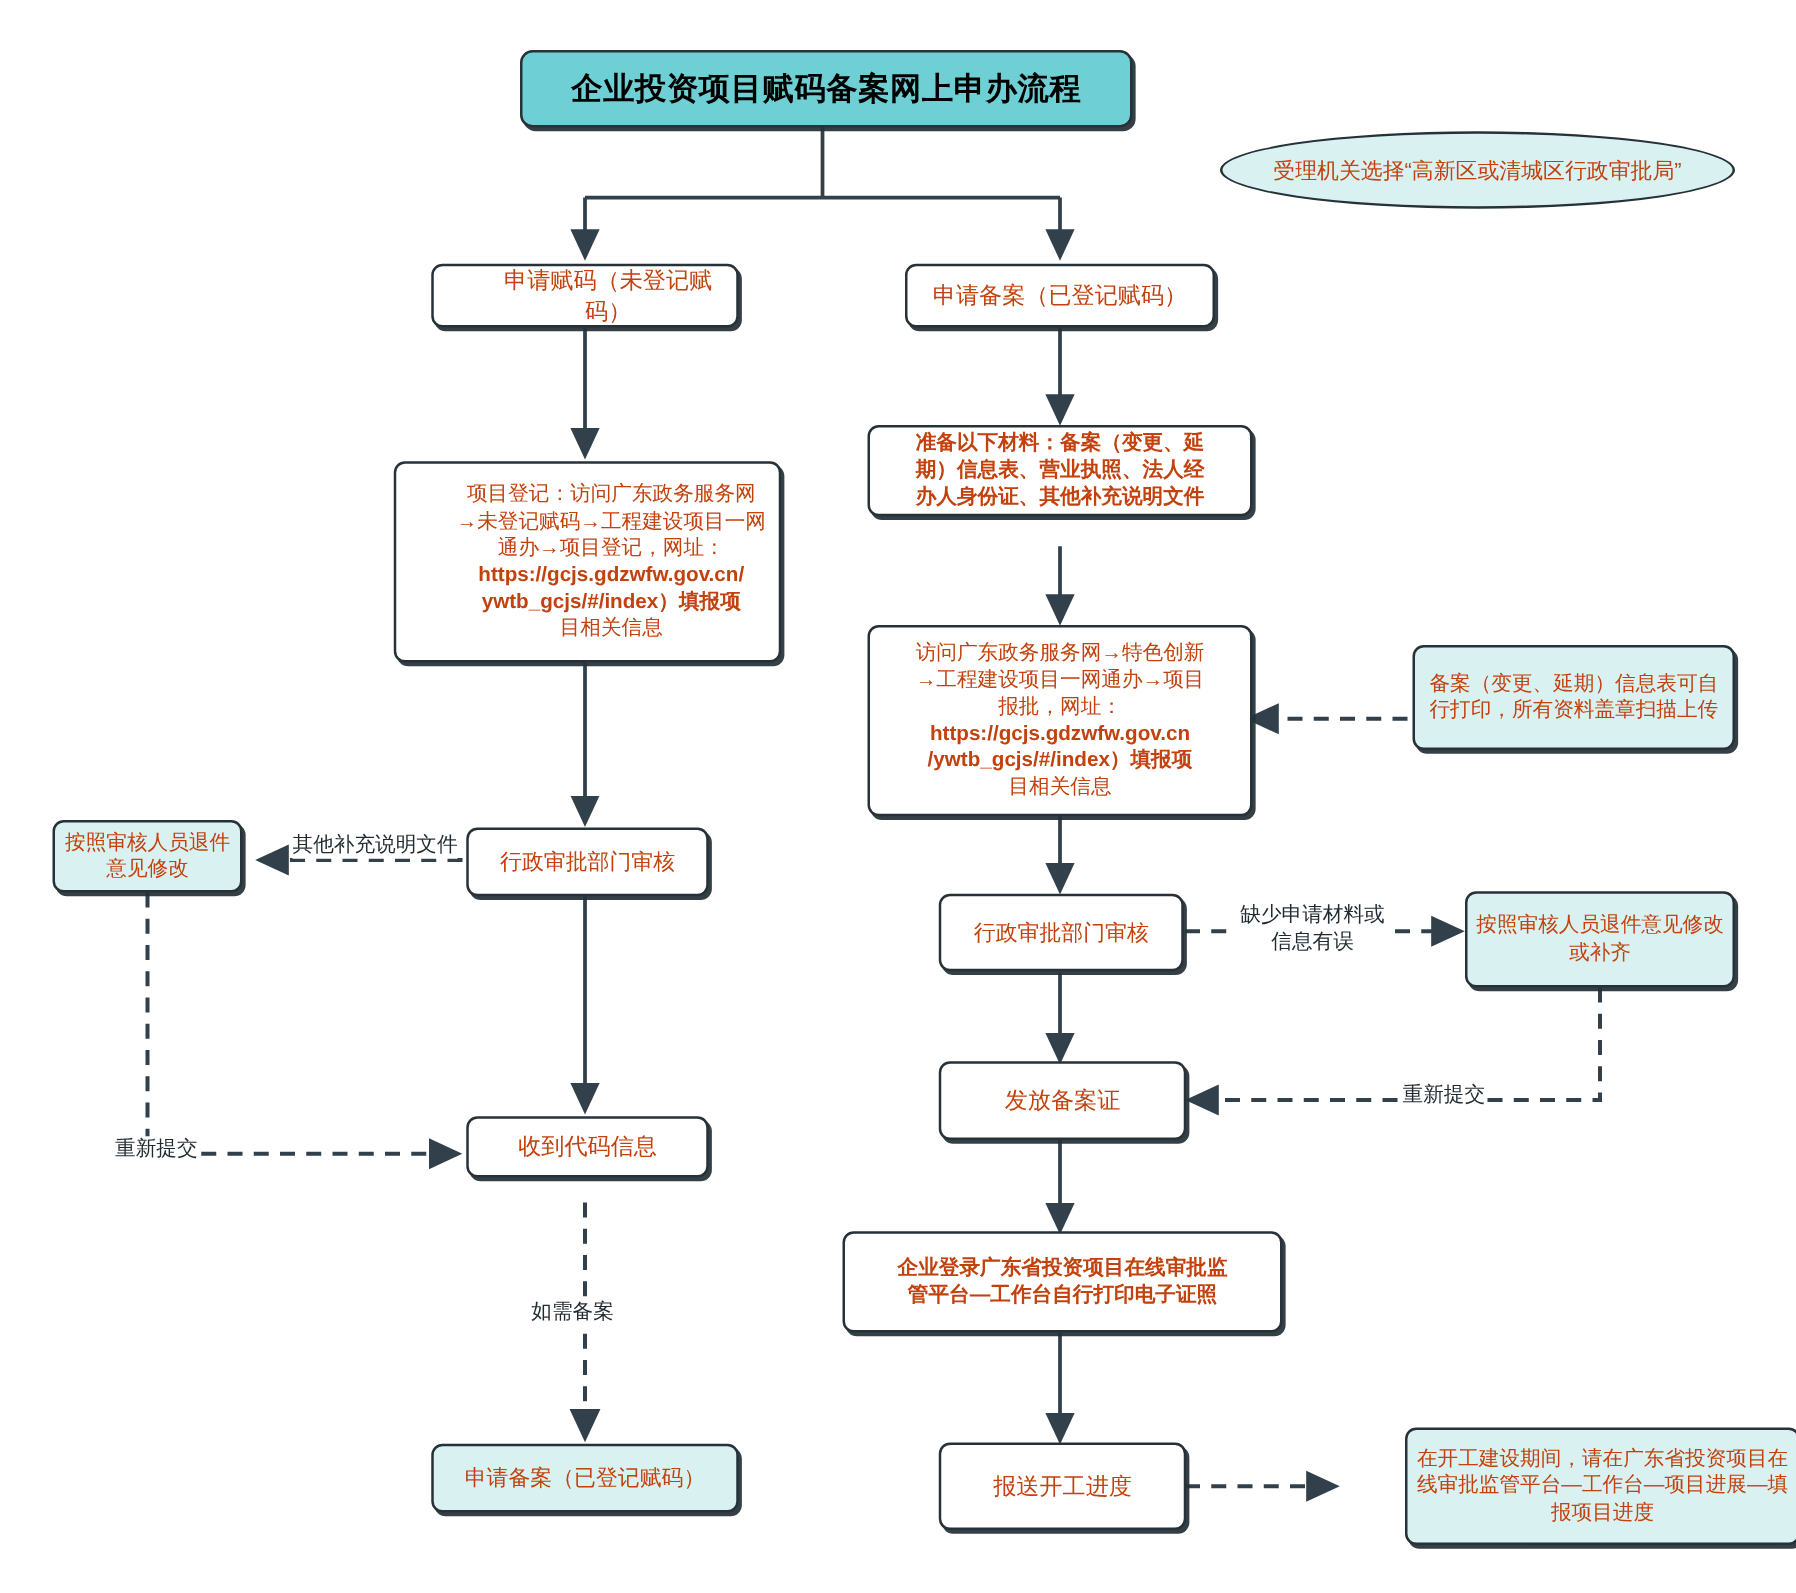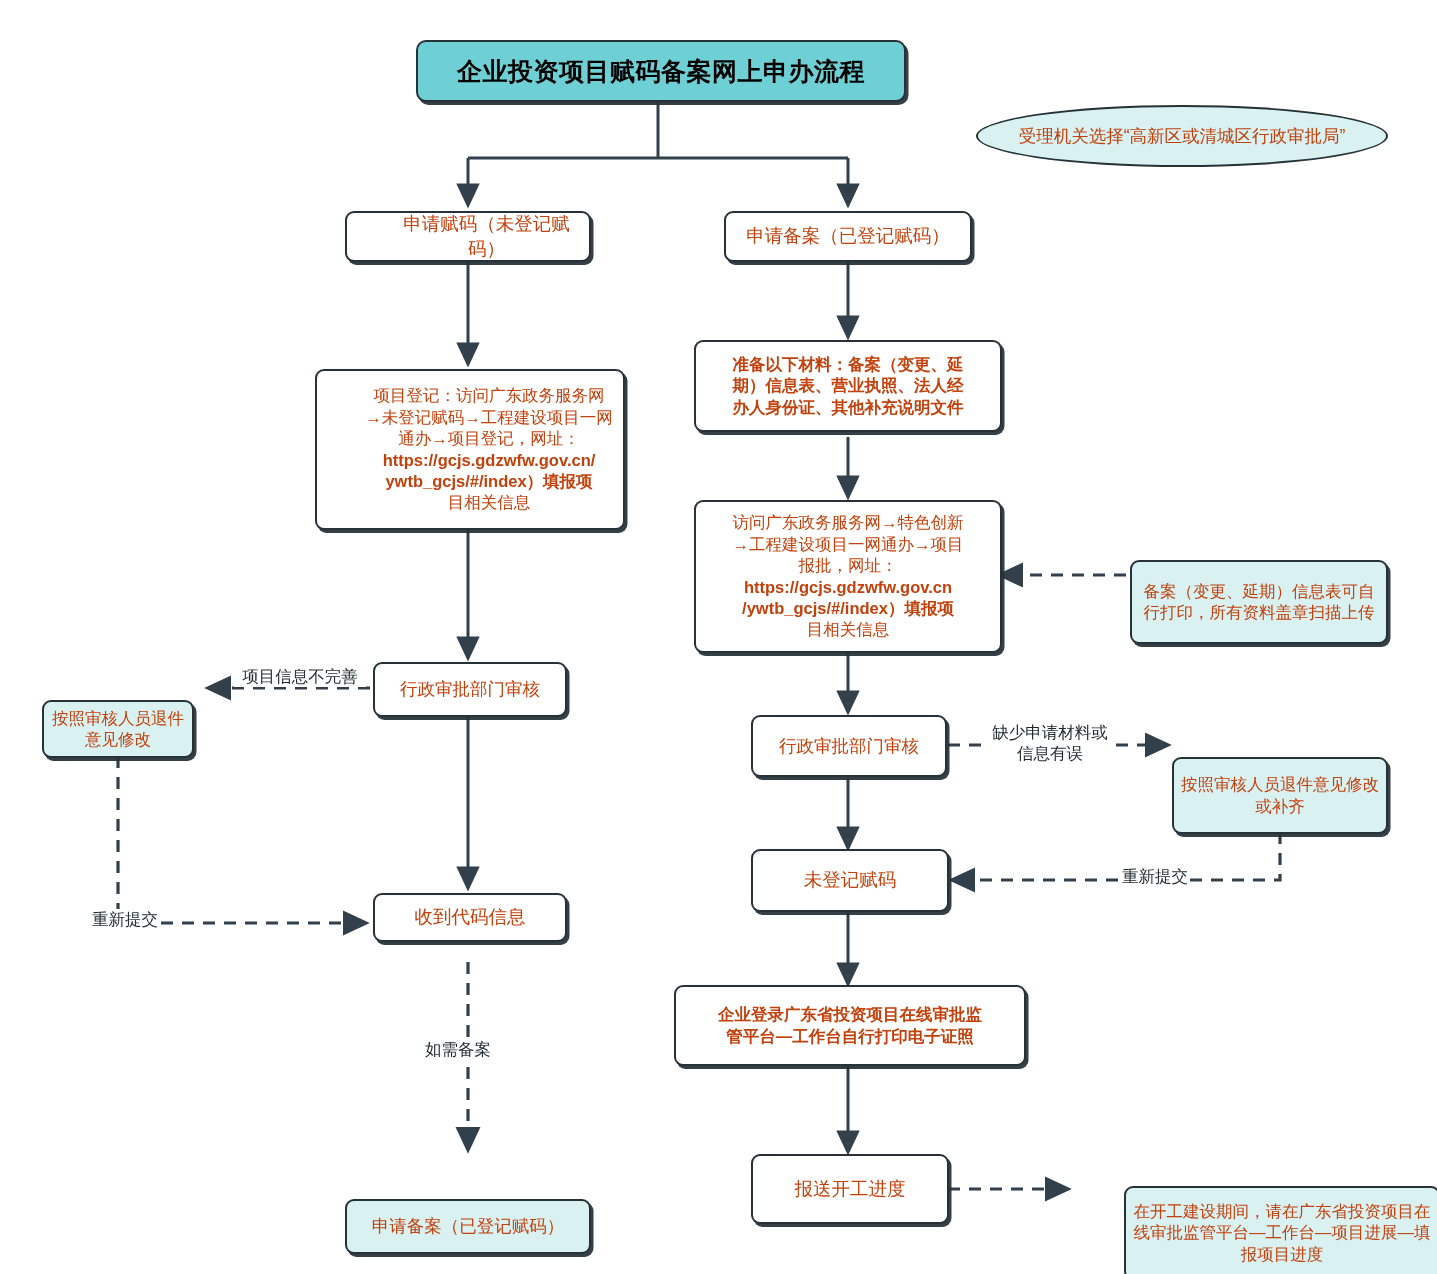--- a/index.html
+++ b/index.html
@@ -42,21 +42,20 @@
   }
   .node.teal-dark {
     background: #6ed0d4;
     border-color: #263238;
     color: #000000;
     font-weight: bold;
     border-radius: 10px;
   }
   .node.teal-light {
     background: #daf1f2;
-    margin-top: 44px;
   }
   .node.ellipse {
     border-radius: 50%;
     box-shadow: none;
     background: #daf1f2;
     border-width: 2.5px;
   }
   .node.bold {
     font-weight: bold;
   }
@@ -136,33 +135,33 @@
     <span>通办→项目登记，网址：</span>
     <span class="url">https://gcjs.gdzwfw.gov.cn/</span>
     <span class="url">ywtb_gcjs/#/index）填报项</span>
     <span>目相关信息</span>
   </div>
 
   <div class="node fs17" style="left:373px; top:662px; width:194px; height:55px;">行政审批部门审核</div>
 
   <div class="node teal-light fs16" style="left:42px; top:656px; width:152px; height:58px;">按照审核人员退件意见修改</div>
 
-  <div class="edge-label" style="left:234px; top:666px; width:132px; white-space:normal;">项目信息不完善</div>
+  <div class="edge-label" style="left:234px; top:666px; width:132px; white-space:normal;">其他补充说明文件</div>
 
   <div class="edge-label" style="left:92px; top:909px;">重新提交</div>
 
   <div class="node fs18" style="left:373px; top:893px; width:194px; height:49px;">收到代码信息</div>
 
   <div class="edge-label" style="left:425px; top:1039px;">如需备案</div>
 
   <div class="node teal-light fs17" style="left:345px; top:1155px; width:246px; height:55px;">申请备案（已登记赋码）</div>
 
   <div class="node fs18" style="left:724px; top:211px; width:248px; height:51px;">申请备案（已登记赋码）</div>
 
-  <div class="node bold fs16" style="left:694px; top:340px; width:308px; height:92px; flex-direction:column; justify-content:center;">
+  <div class="node bold fs16" style="left:694px; top:340px; width:308px; height:73px; flex-direction:column; justify-content:center;">
     <span>准备以下材料：备案（变更、延</span>
     <span>期）信息表、营业执照、法人经</span>
     <span>办人身份证、其他补充说明文件</span>
   </div>
 
   <div class="node fs16" style="left:694px; top:500px; width:308px; height:153px; flex-direction:column; justify-content:center;">
     <span>访问广东政务服务网→特色创新</span>
     <span>→工程建设项目一网通办→项目</span>
     <span>报批，网址：</span>
     <span class="url">https://gcjs.gdzwfw.gov.cn</span>
@@ -173,21 +172,21 @@
   <div class="node teal-light fs16" style="left:1130px; top:516px; width:258px; height:84px;">备案（变更、延期）信息表可自行打印，所有资料盖章扫描上传</div>
 
   <div class="node fs17" style="left:751px; top:715px; width:196px; height:62px;">行政审批部门审核</div>
 
   <div class="edge-label" style="left:986px; top:722px; width:128px; white-space:normal;">缺少申请材料或信息有误</div>
 
   <div class="node teal-light fs16" style="left:1172px; top:713px; width:216px; height:77px;">按照审核人员退件意见修改或补齐</div>
 
   <div class="edge-label" style="left:1122px; top:866px;">重新提交</div>
 
-  <div class="node fs18" style="left:751px; top:849px; width:198px; height:63px;">未登记赋码</div>
+  <div class="node fs18" style="left:751px; top:849px; width:198px; height:63px;">发放备案证</div>
 
   <div class="node bold fs16" style="left:674px; top:985px; width:352px; height:81px; flex-direction:column; justify-content:center;">
     <span>企业登录广东省投资项目在线审批监</span>
     <span>管平台—工作台自行打印电子证照</span>
   </div>
 
   <div class="node fs18" style="left:751px; top:1154px; width:198px; height:70px;">报送开工进度</div>
 
   <div class="node teal-light fs16" style="left:1124px; top:1142px; width:316px; height:94px;">在开工建设期间，请在广东省投资项目在线审批监管平台—工作台—项目进展—填报项目进度</div>
 

